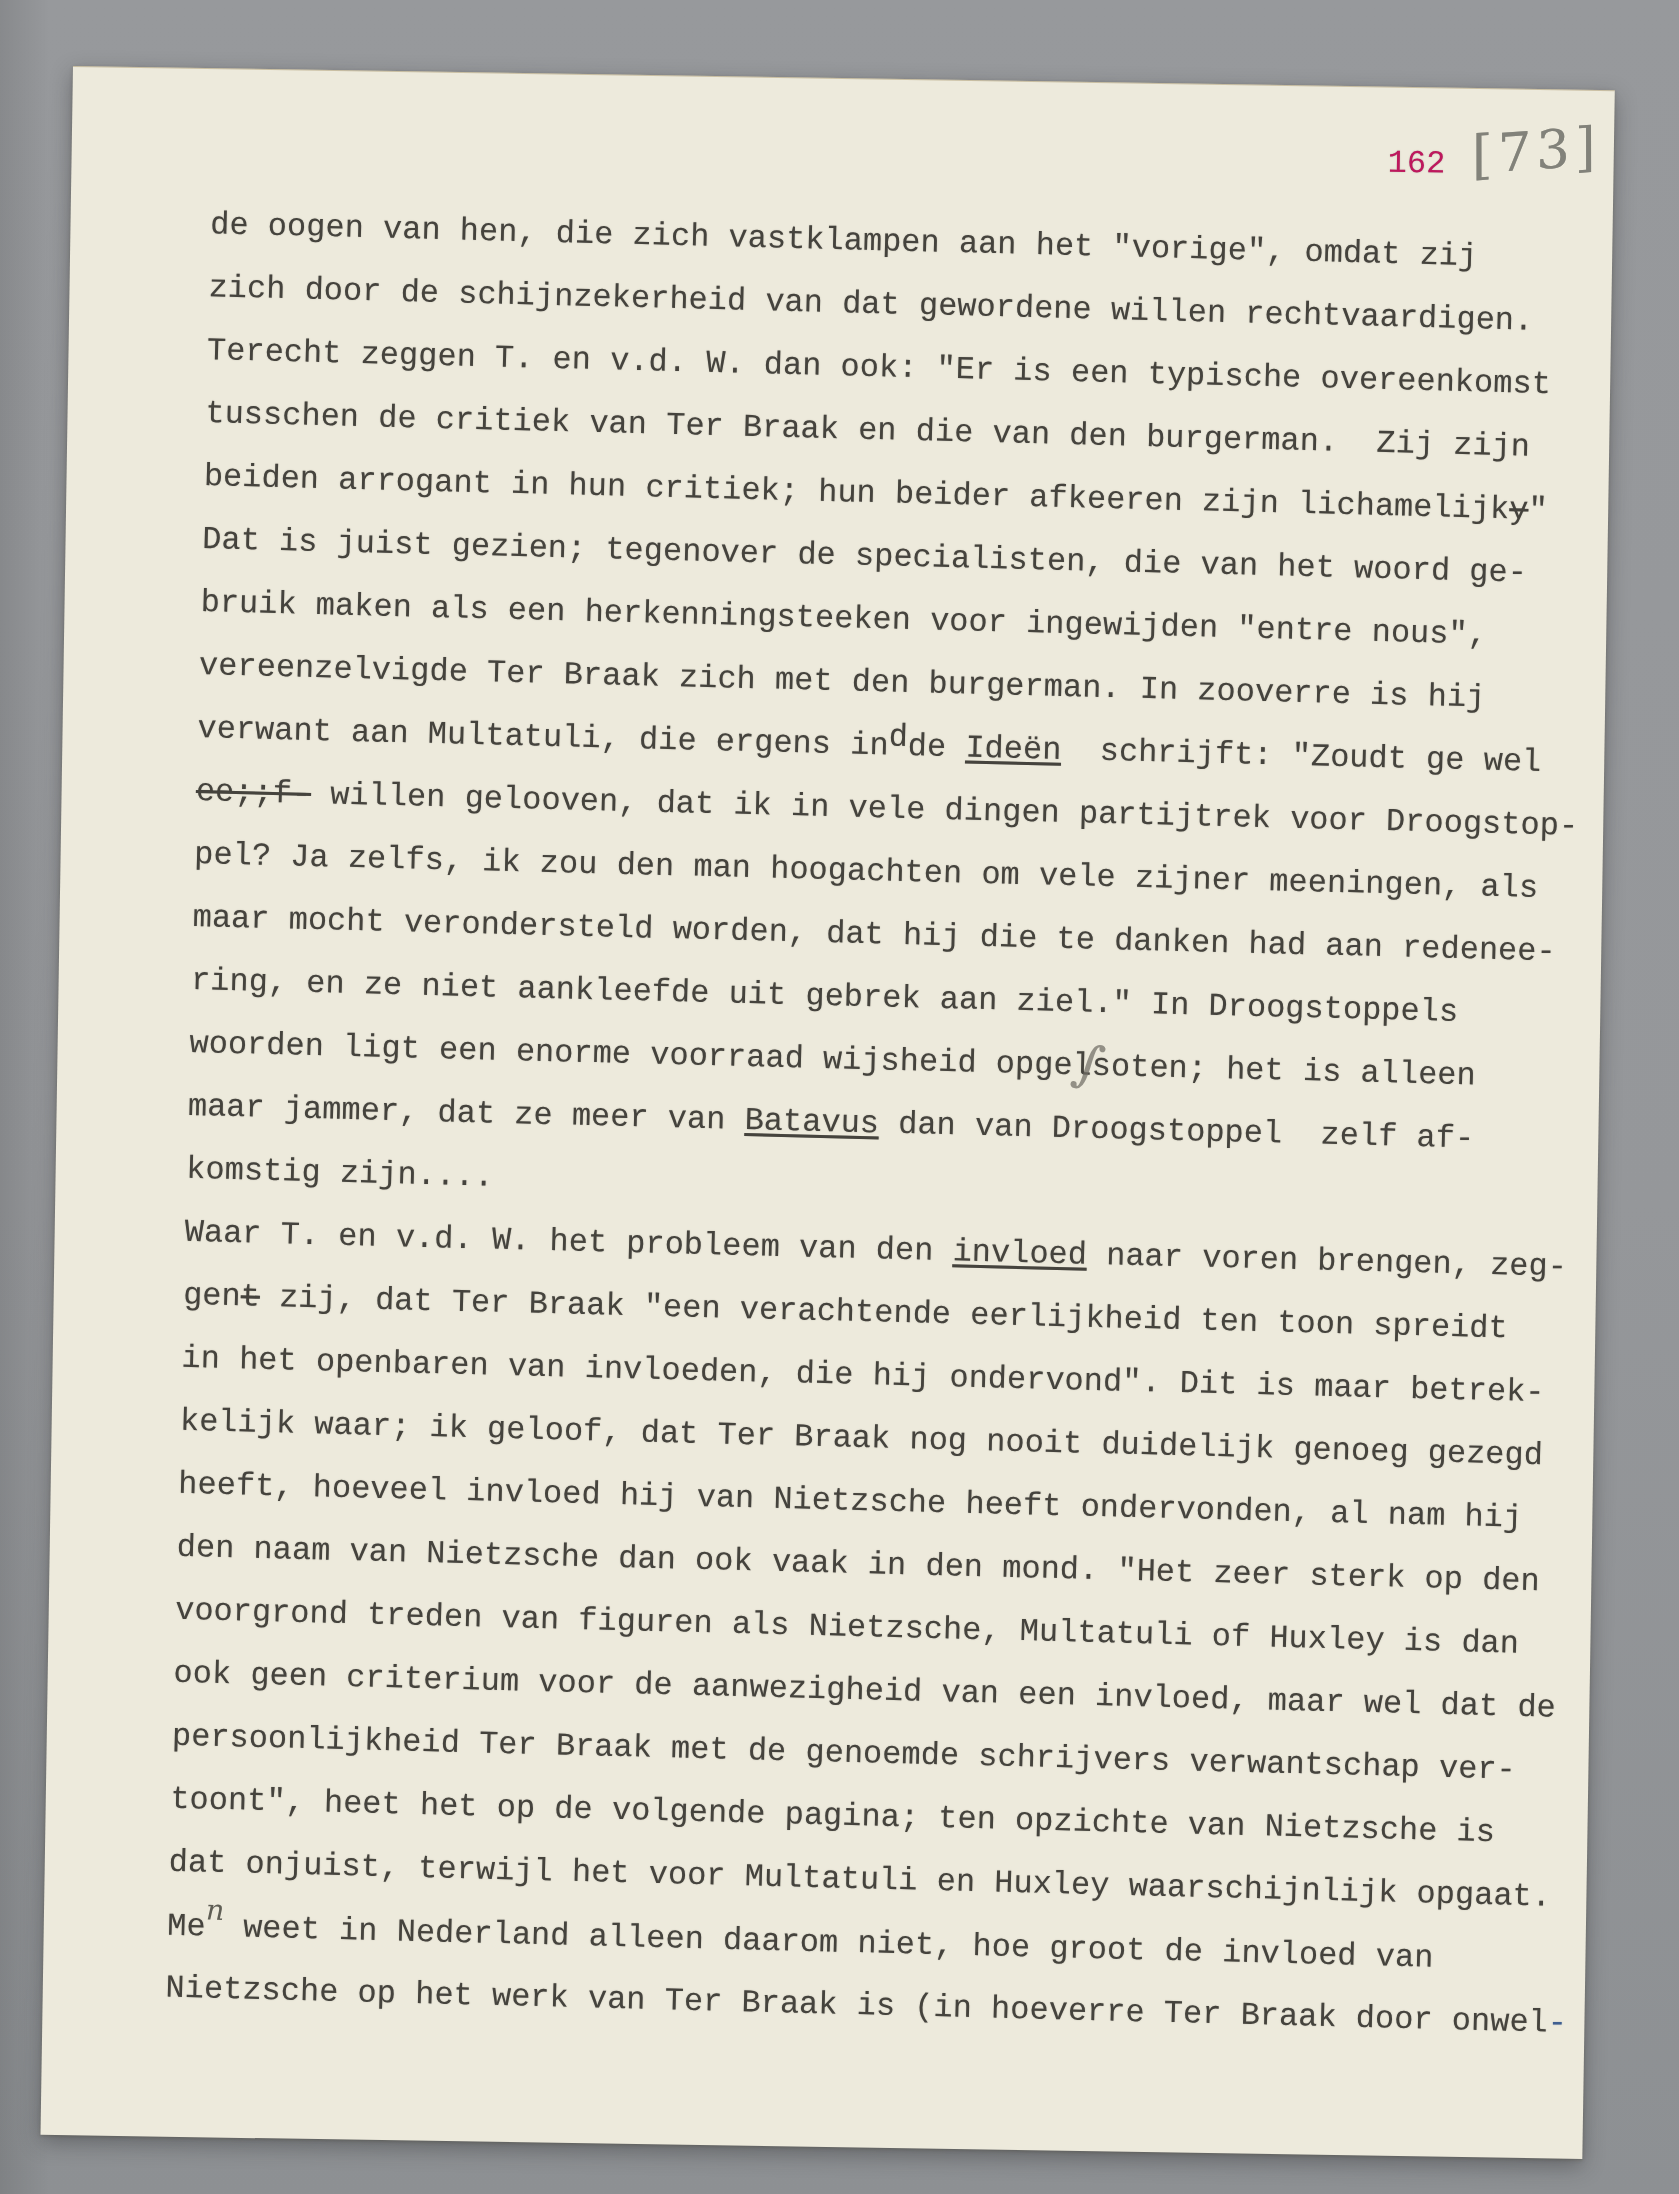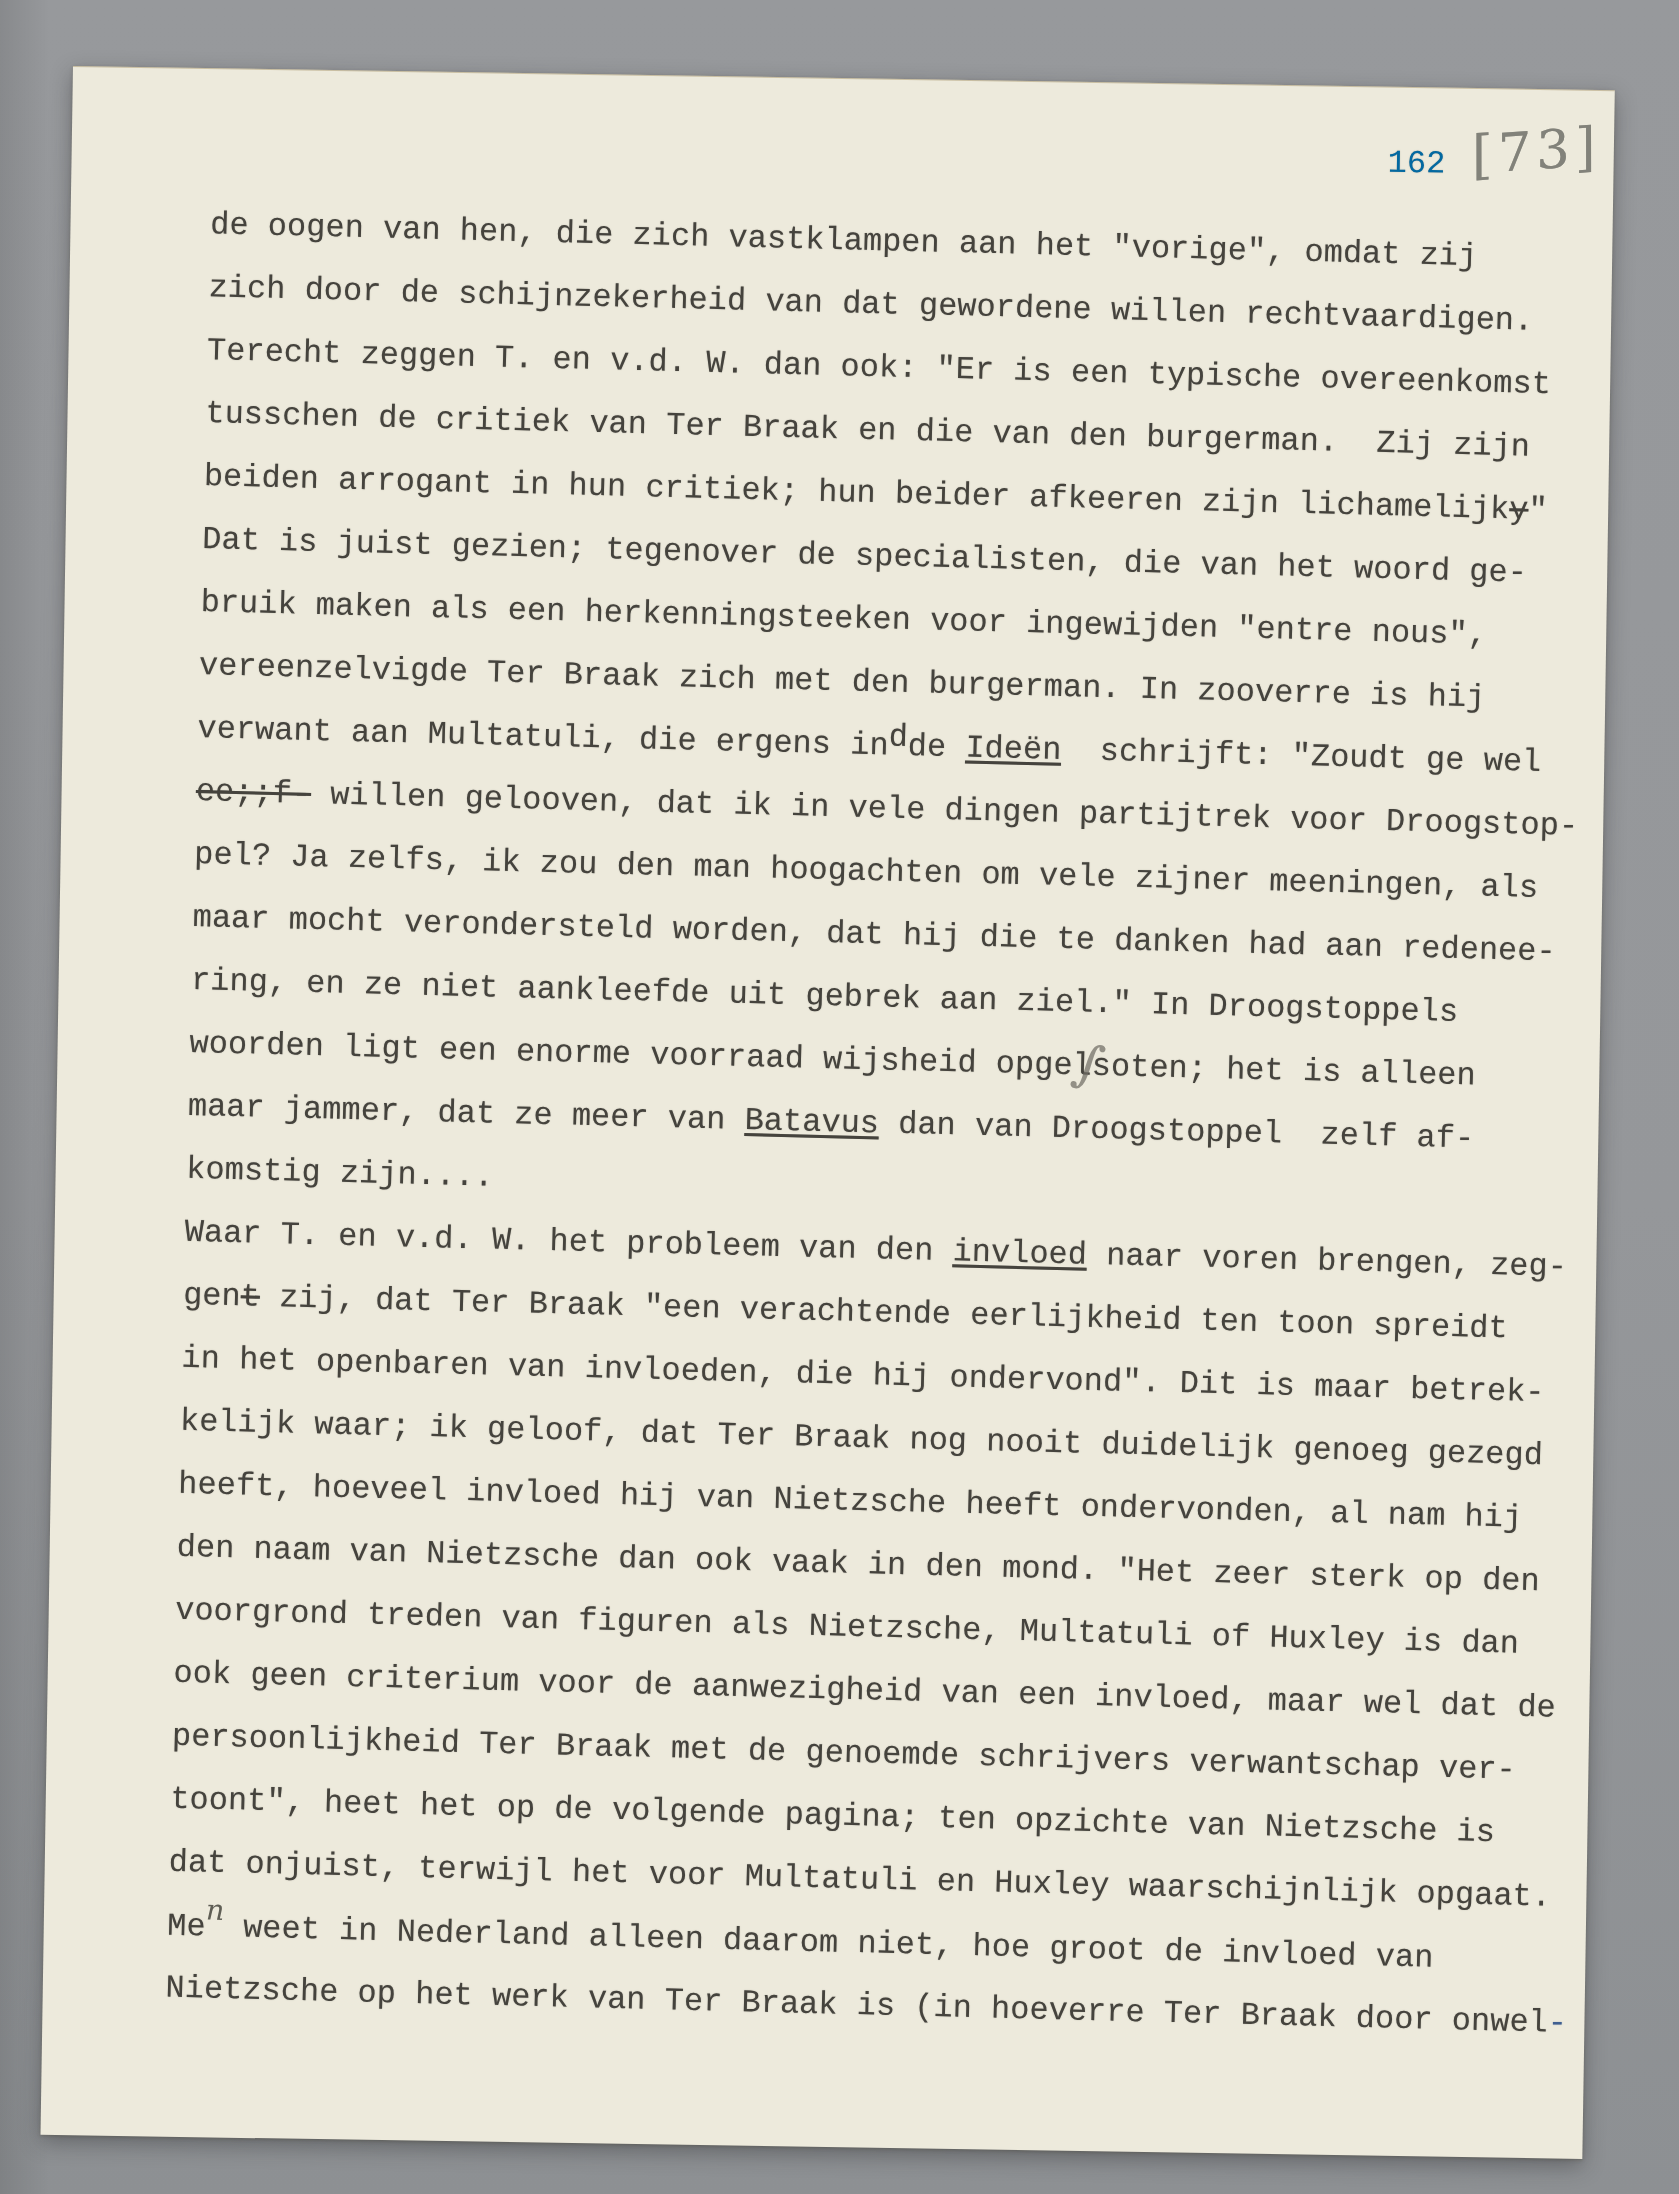--- a/index.html
+++ b/index.html
@@ -38,21 +38,21 @@
     color:#5f5e55; font-size:28.5px; text-shadow:none;
   }
   .seg-swap{ position:relative; }
   .seg-swap::after{
     content:"\222B"; position:absolute; left:2.5px; top:-15px;
     font-family:"DejaVu Serif",serif; font-size:52px; color:rgba(112,110,101,.72);
     transform:rotate(14deg); text-shadow:none;
   }
   .seg-blue{ color:#3f5f90; text-shadow:0 0 1.2px rgba(63,95,144,.55); }
   .page-number-typed{
-    position:absolute; left:1316px; top:57px; font-size:32px; color:#0369a1;
+    position:absolute; left:1316px; top:57px; font-size:32px; color:#be185d;
     text-shadow:0 0 1.2px rgba(69,67,61,.38);
     text-align:right;
   }
   .page-number-pencil{
     position:absolute; left:1400px; top:30px; font-size:53px; letter-spacing:5px;
     color:#82827a; font-family:"DejaVu Serif",serif;
     transform:rotate(-5deg) skewX(-4deg); text-shadow:0 0 0.6px rgba(120,120,112,.5);
   }
 </style>
 </head>

